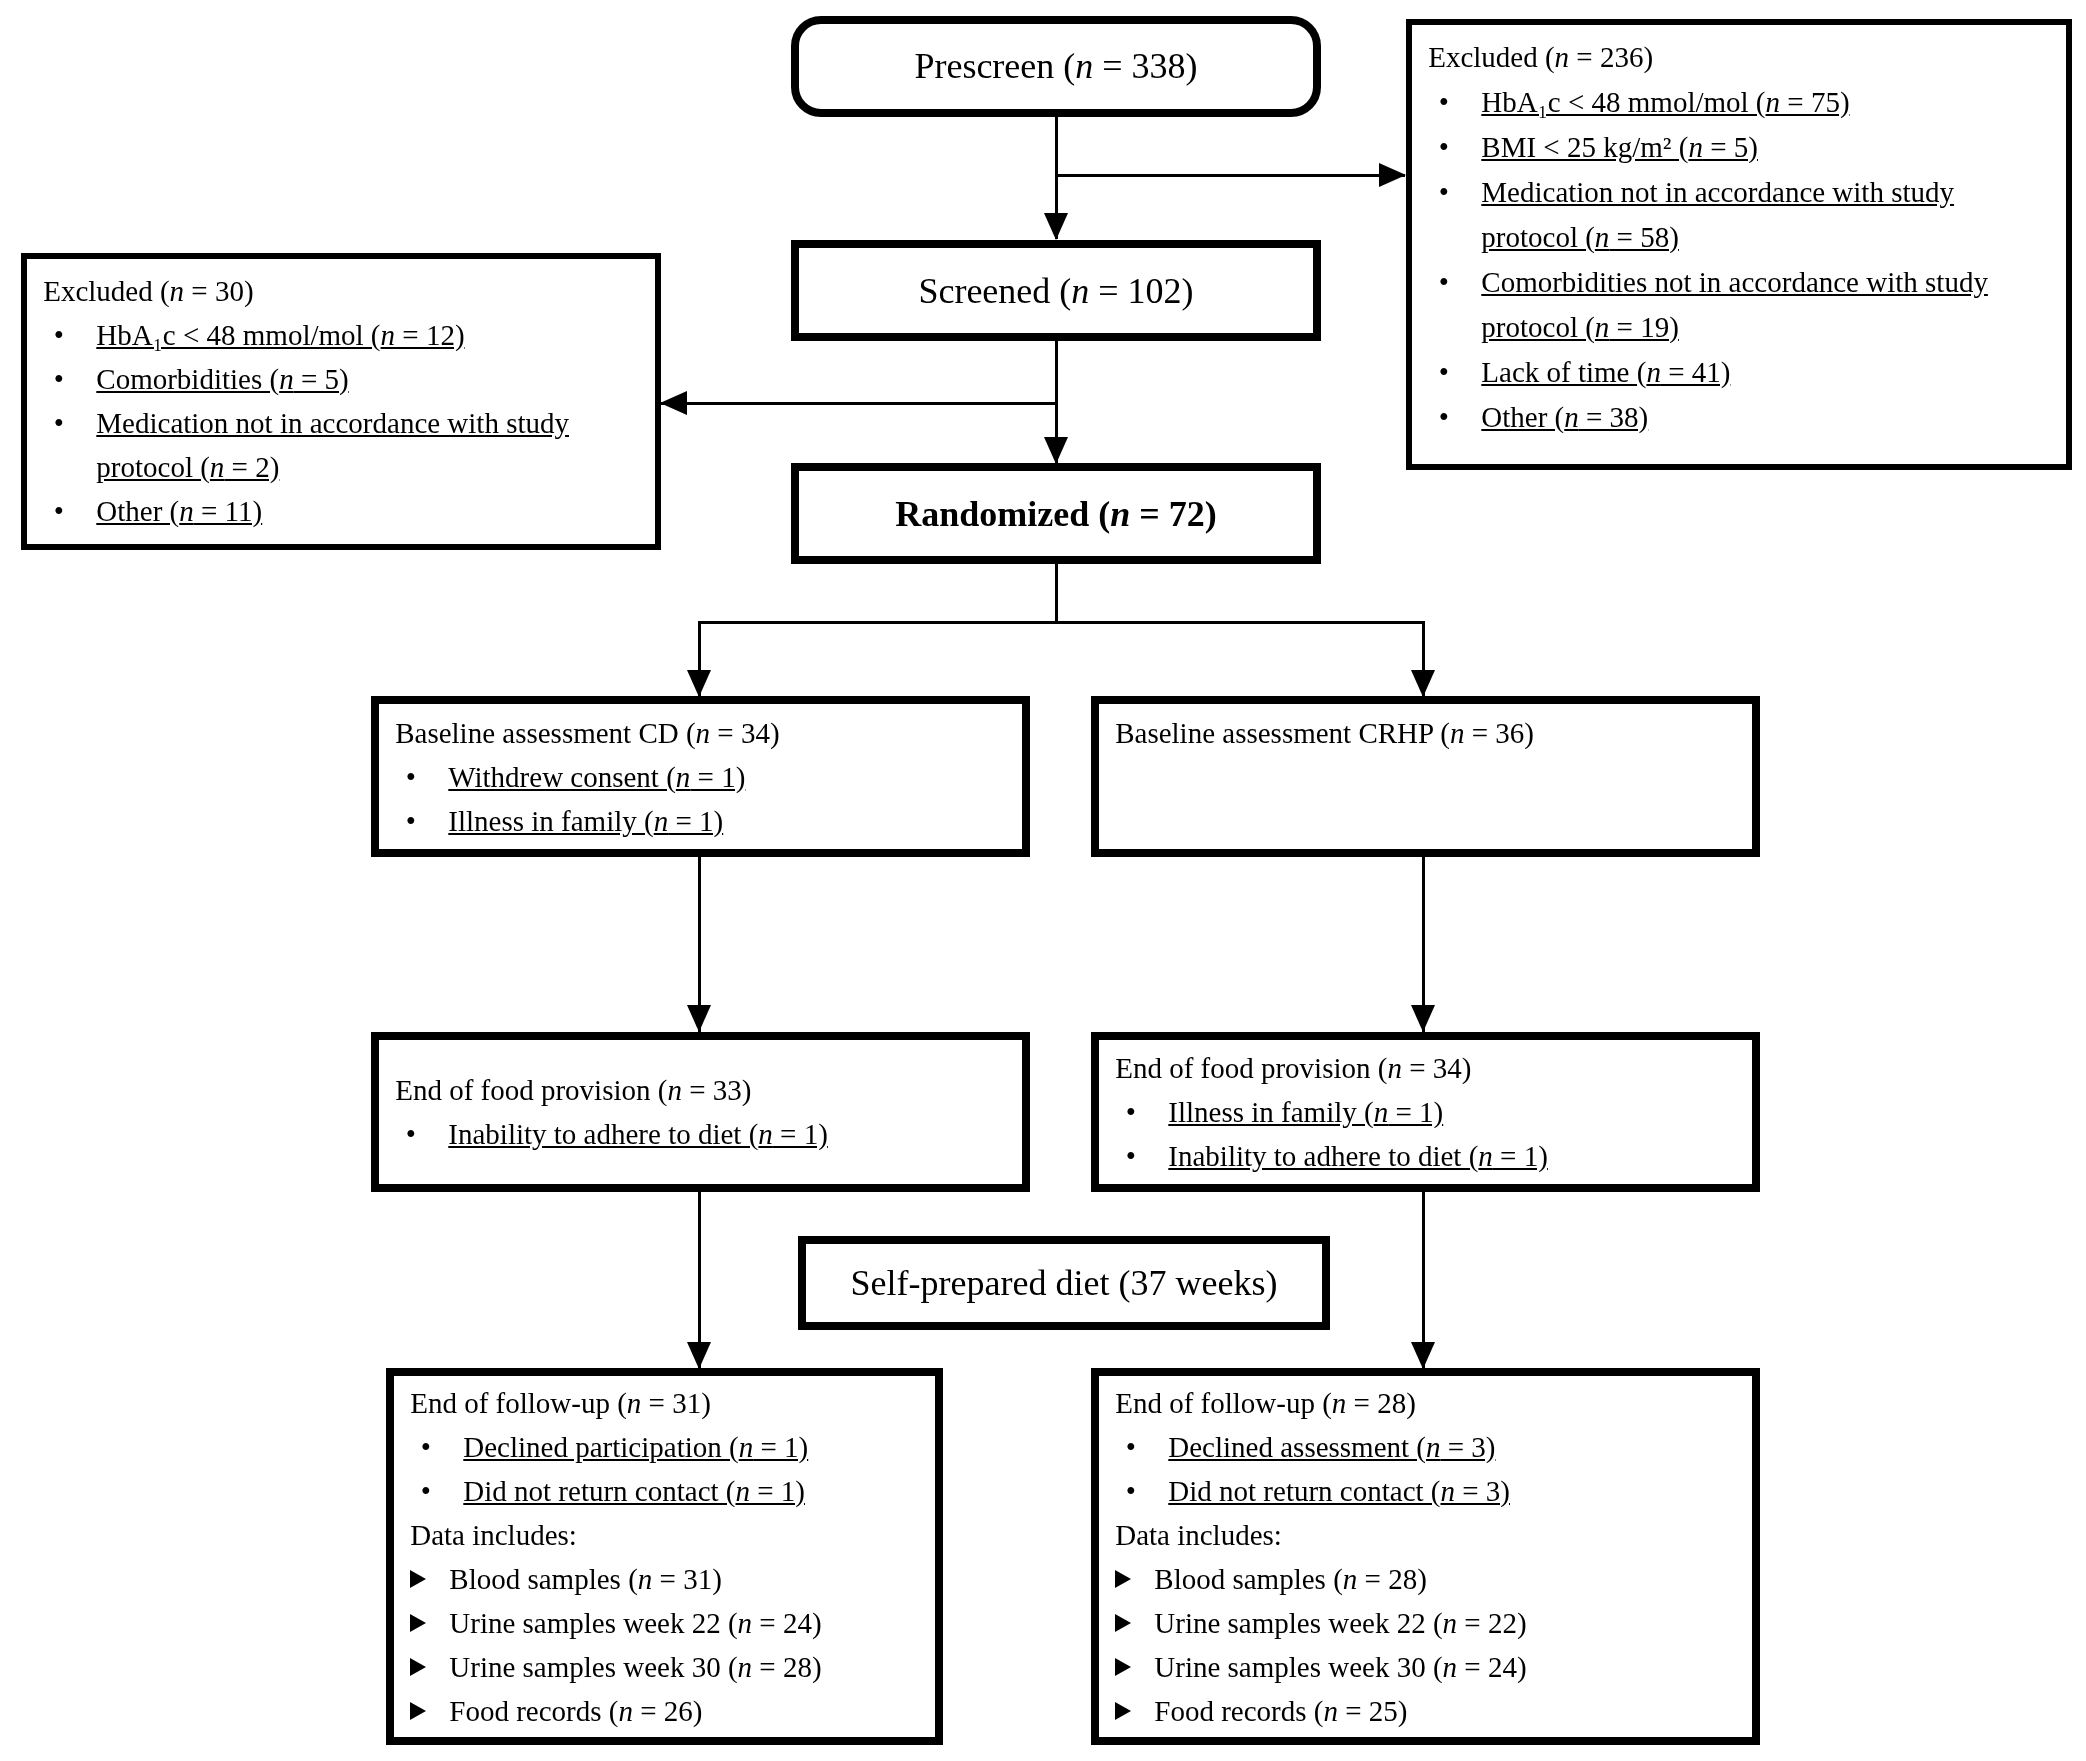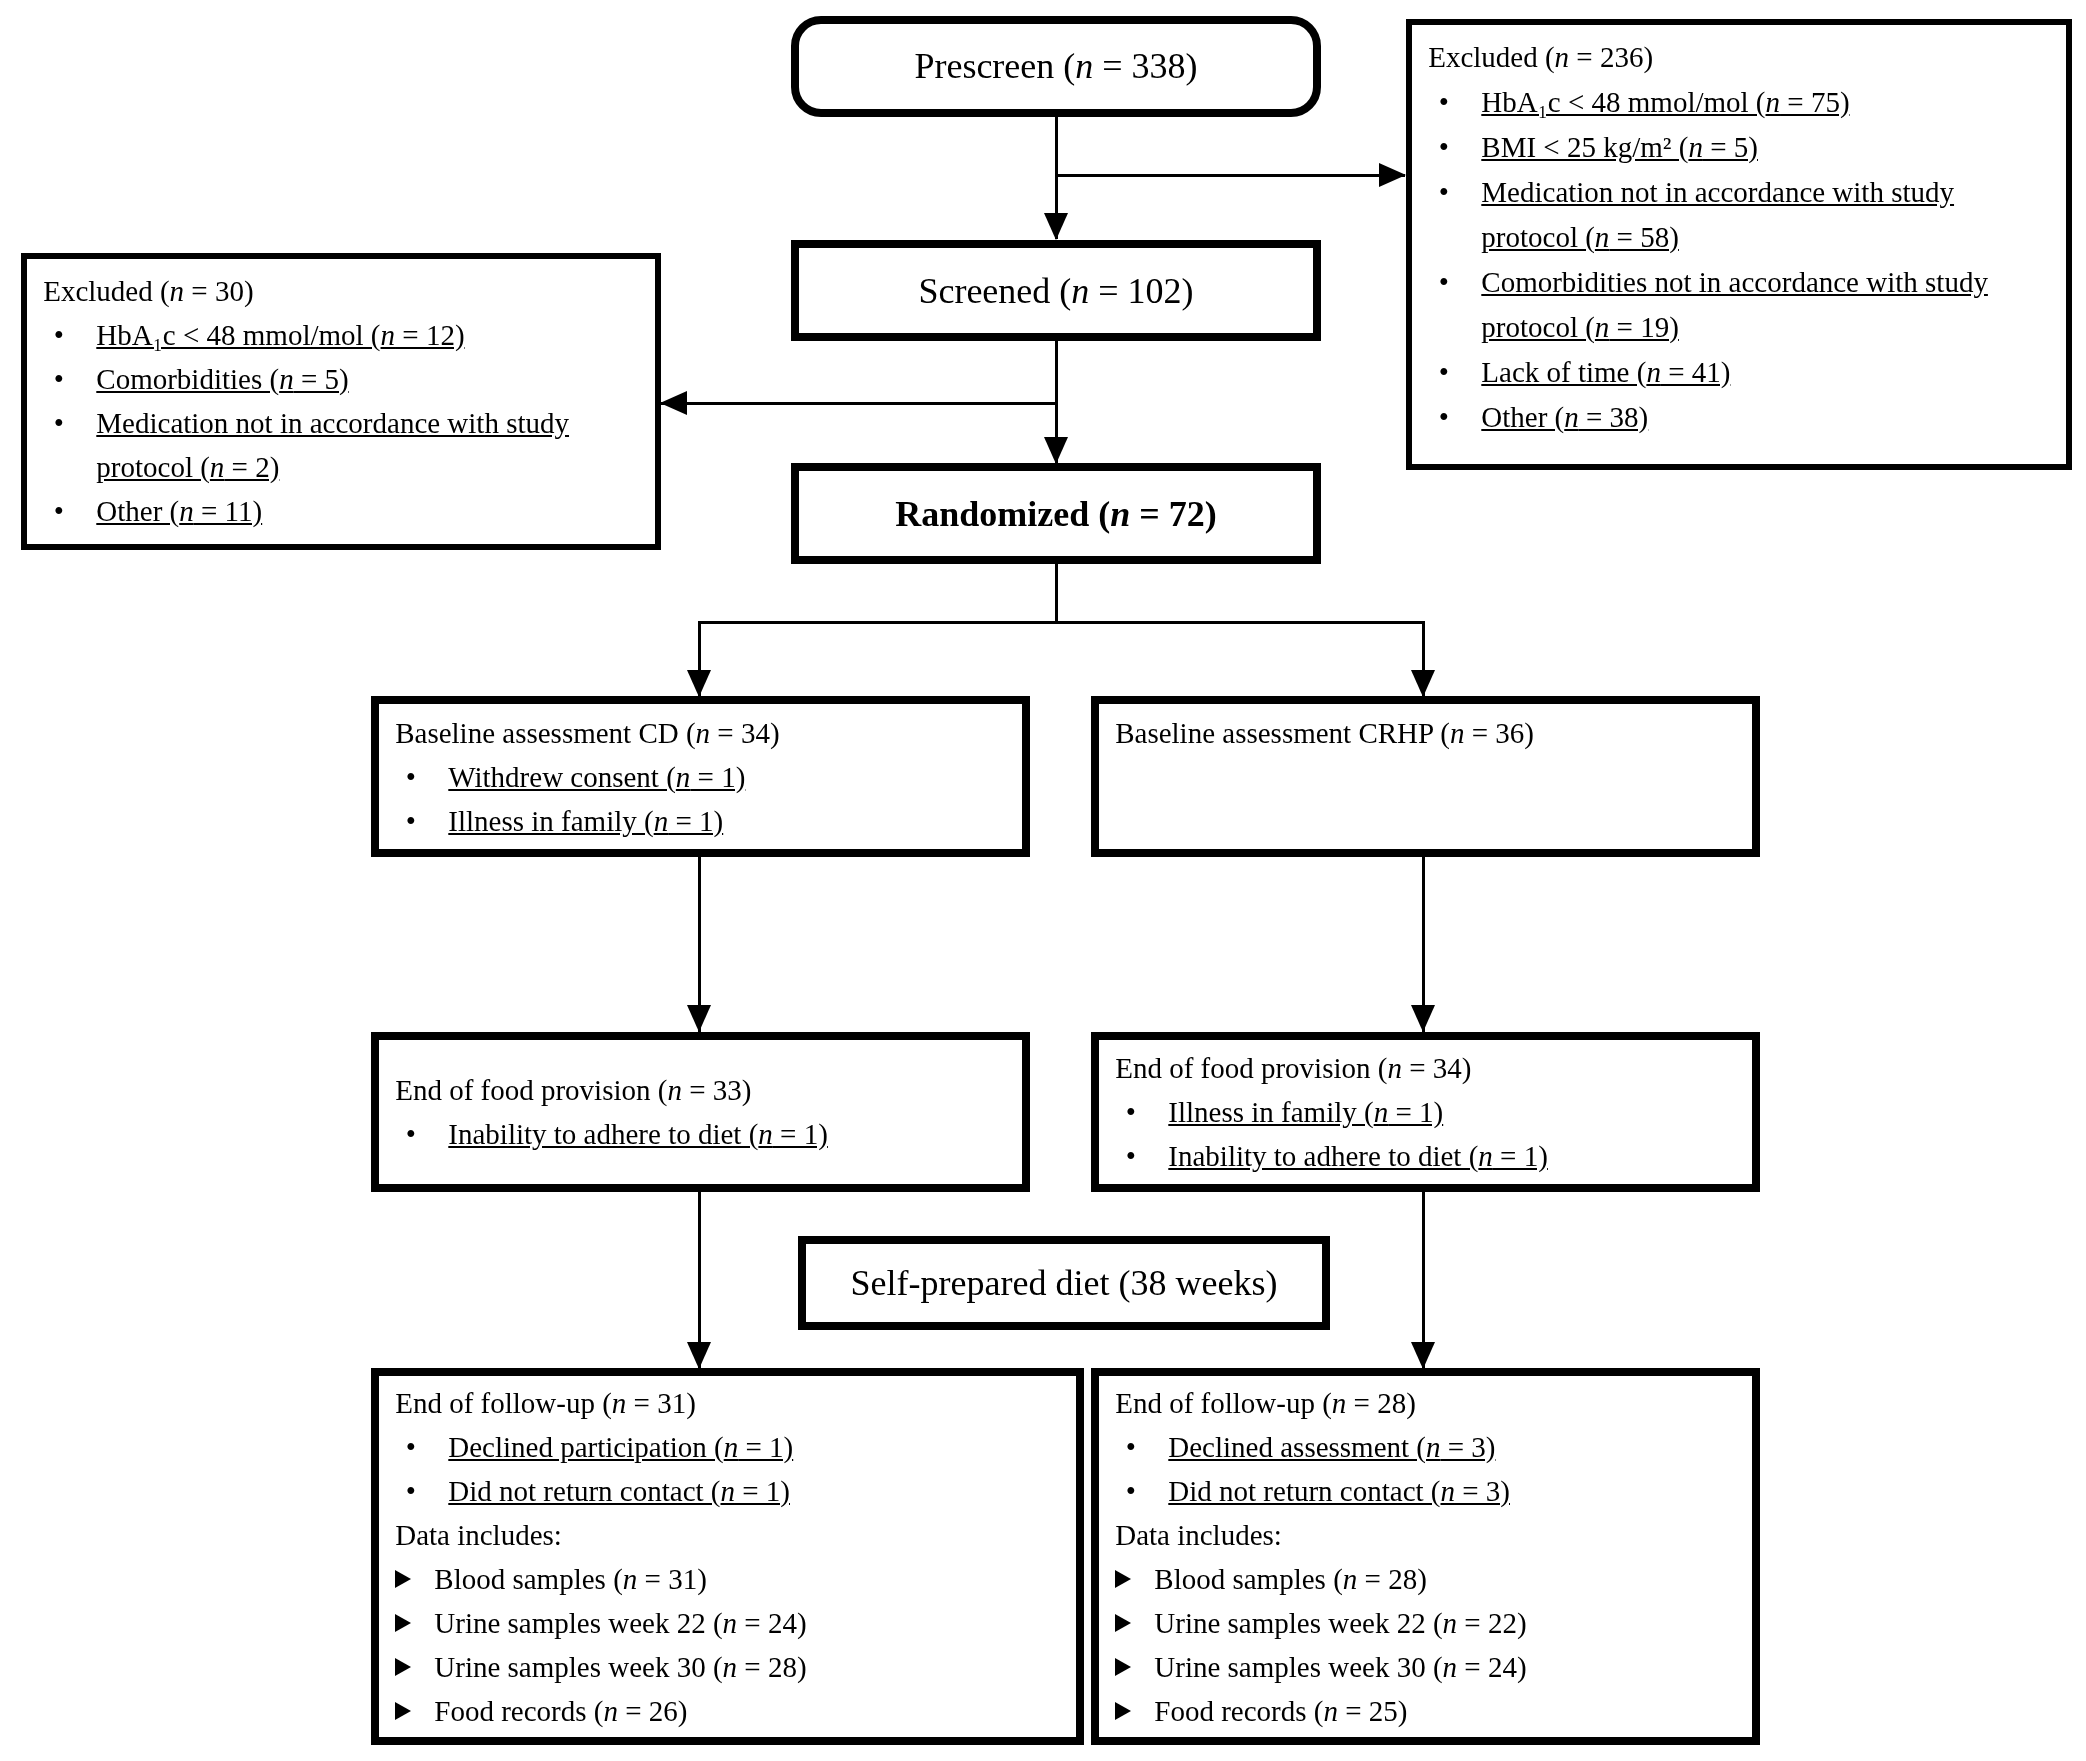--- a/index.html
+++ b/index.html
@@ -38,21 +38,21 @@
   #box-excluded-right {left:1406px;top:19px;  width:666px;height:451px; line-height:45px;}
   #box-screened       {left:791px;top:240px; width:530px;height:101px;}
   #box-excluded-left  {left:21px;  top:253px; width:640px;height:297px; line-height:44px;}
   #box-randomized     {left:791px;top:463px; width:530px;height:101px;font-weight:bold;}
   #box-baseline-cd    {left:371px; top:696px;width:659px;height:161px; line-height:44px;padding-top:6.7px;}
   #box-baseline-crhp  {left:1091px;top:696px;width:669px;height:161px; line-height:44px;padding-top:6.7px;}
   #box-food           {left:791px;top:902px;width:530px;height:94px;}
   #box-endfood-cd     {left:371px; top:1032px;width:659px;height:160px; line-height:44px;}
   #box-endfood-crhp   {left:1091px;top:1032px;width:669px;height:160px; line-height:44px;}
   #box-self           {left:798px;top:1236px;width:532px;height:94px;}
-  #box-followup-cd    {left:371px; top:1368px;width:713px;height:377px; line-height:44px;padding:4.8px 14.3px;}
+  #box-followup-cd    {left:386px; top:1368px;width:557px;height:377px; line-height:44px;padding:4.8px 14.3px;}
   #box-followup-crhp  {left:1091px;top:1368px;width:669px;height:377px; line-height:44px;padding:4.8px 14.3px;}
 
   
   .hline,.vline{position:absolute;background:#000000;}
   .vline{width:2.9px;}
   .hline{height:2.9px;}
   #l-pre-scr   {left:1055px;top:116px; height:123px;}
   #l-branch-r  {left:1056px;top:174px; width:349px;}
   #l-scr-rand  {left:1055px;top:340px; height:123px;}
   #l-branch-l  {left:660px;top:402px; width:396px;}
@@ -202,21 +202,21 @@
       <span class="dot">•</span>
       <span class="bt">Illness in family (<i>n</i> = 1)</span>
     </div>
     <div class="bi">
       <span class="dot">•</span>
       <span class="bt">Inability to adhere to diet (<i>n</i> = 1)</span>
     </div>
   </div>
 
   <div class="box center-box" id="box-self">
-    <span>Self-prepared diet (38 weeks)</span>
+    <span>Self-prepared diet (37 weeks)</span>
   </div>
 
   <div class="box side" id="box-followup-cd">
     <div class="title">End of follow-up (<i>n</i> = 31)</div>
     <div class="bi">
       <span class="dot">•</span>
       <span class="bt">Declined participation (<i>n</i> = 1)</span>
     </div>
     <div class="bi">
       <span class="dot">•</span>

